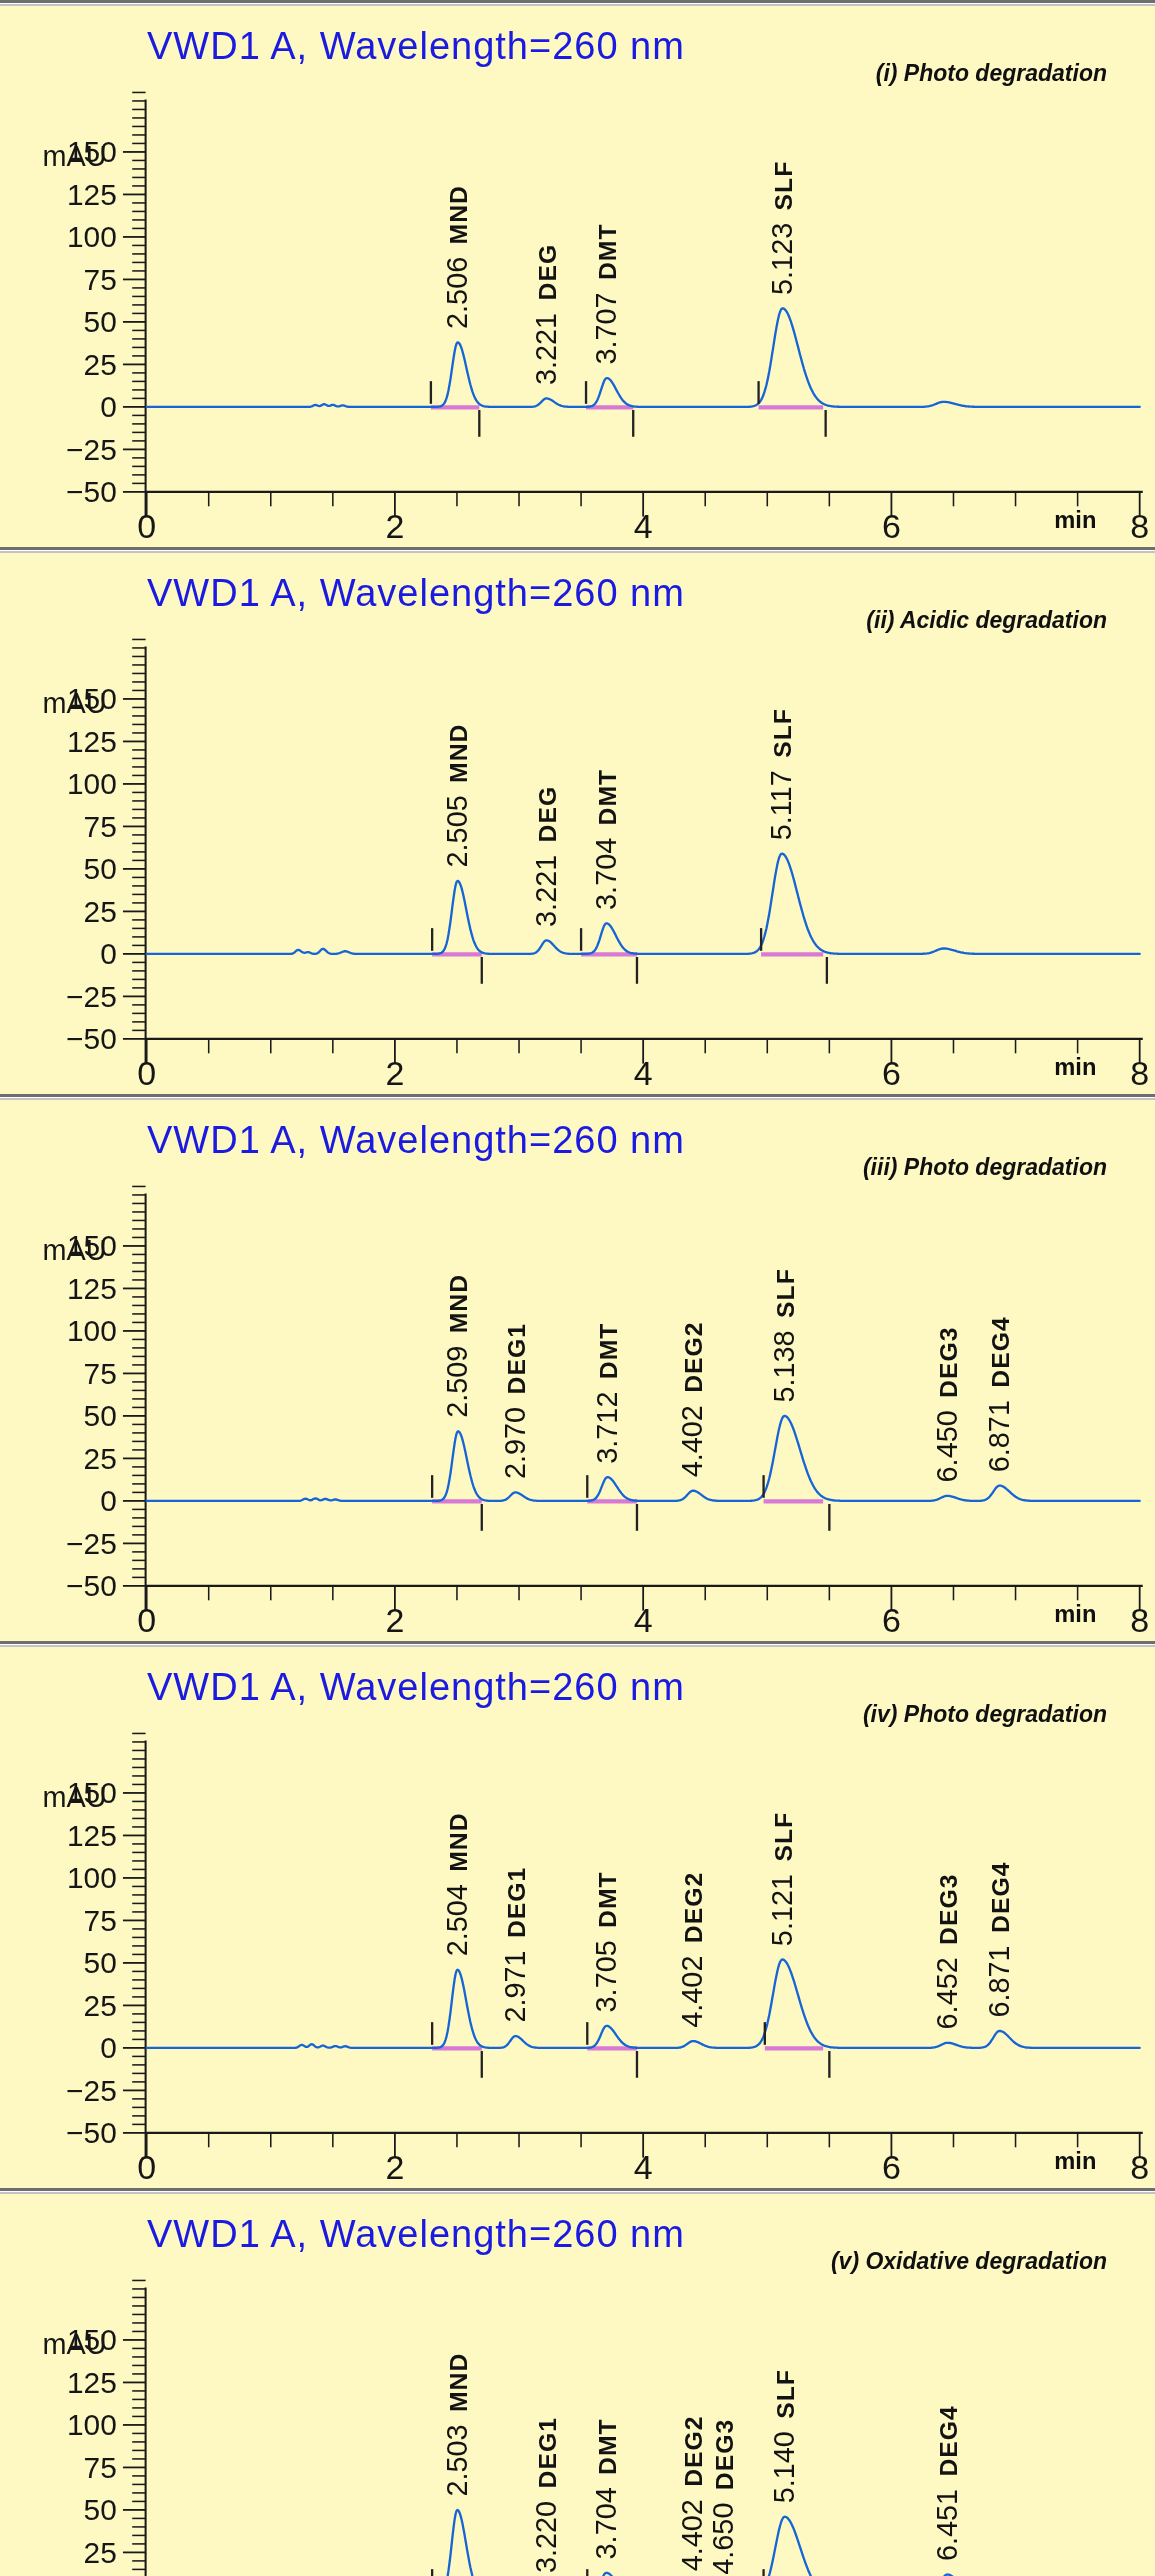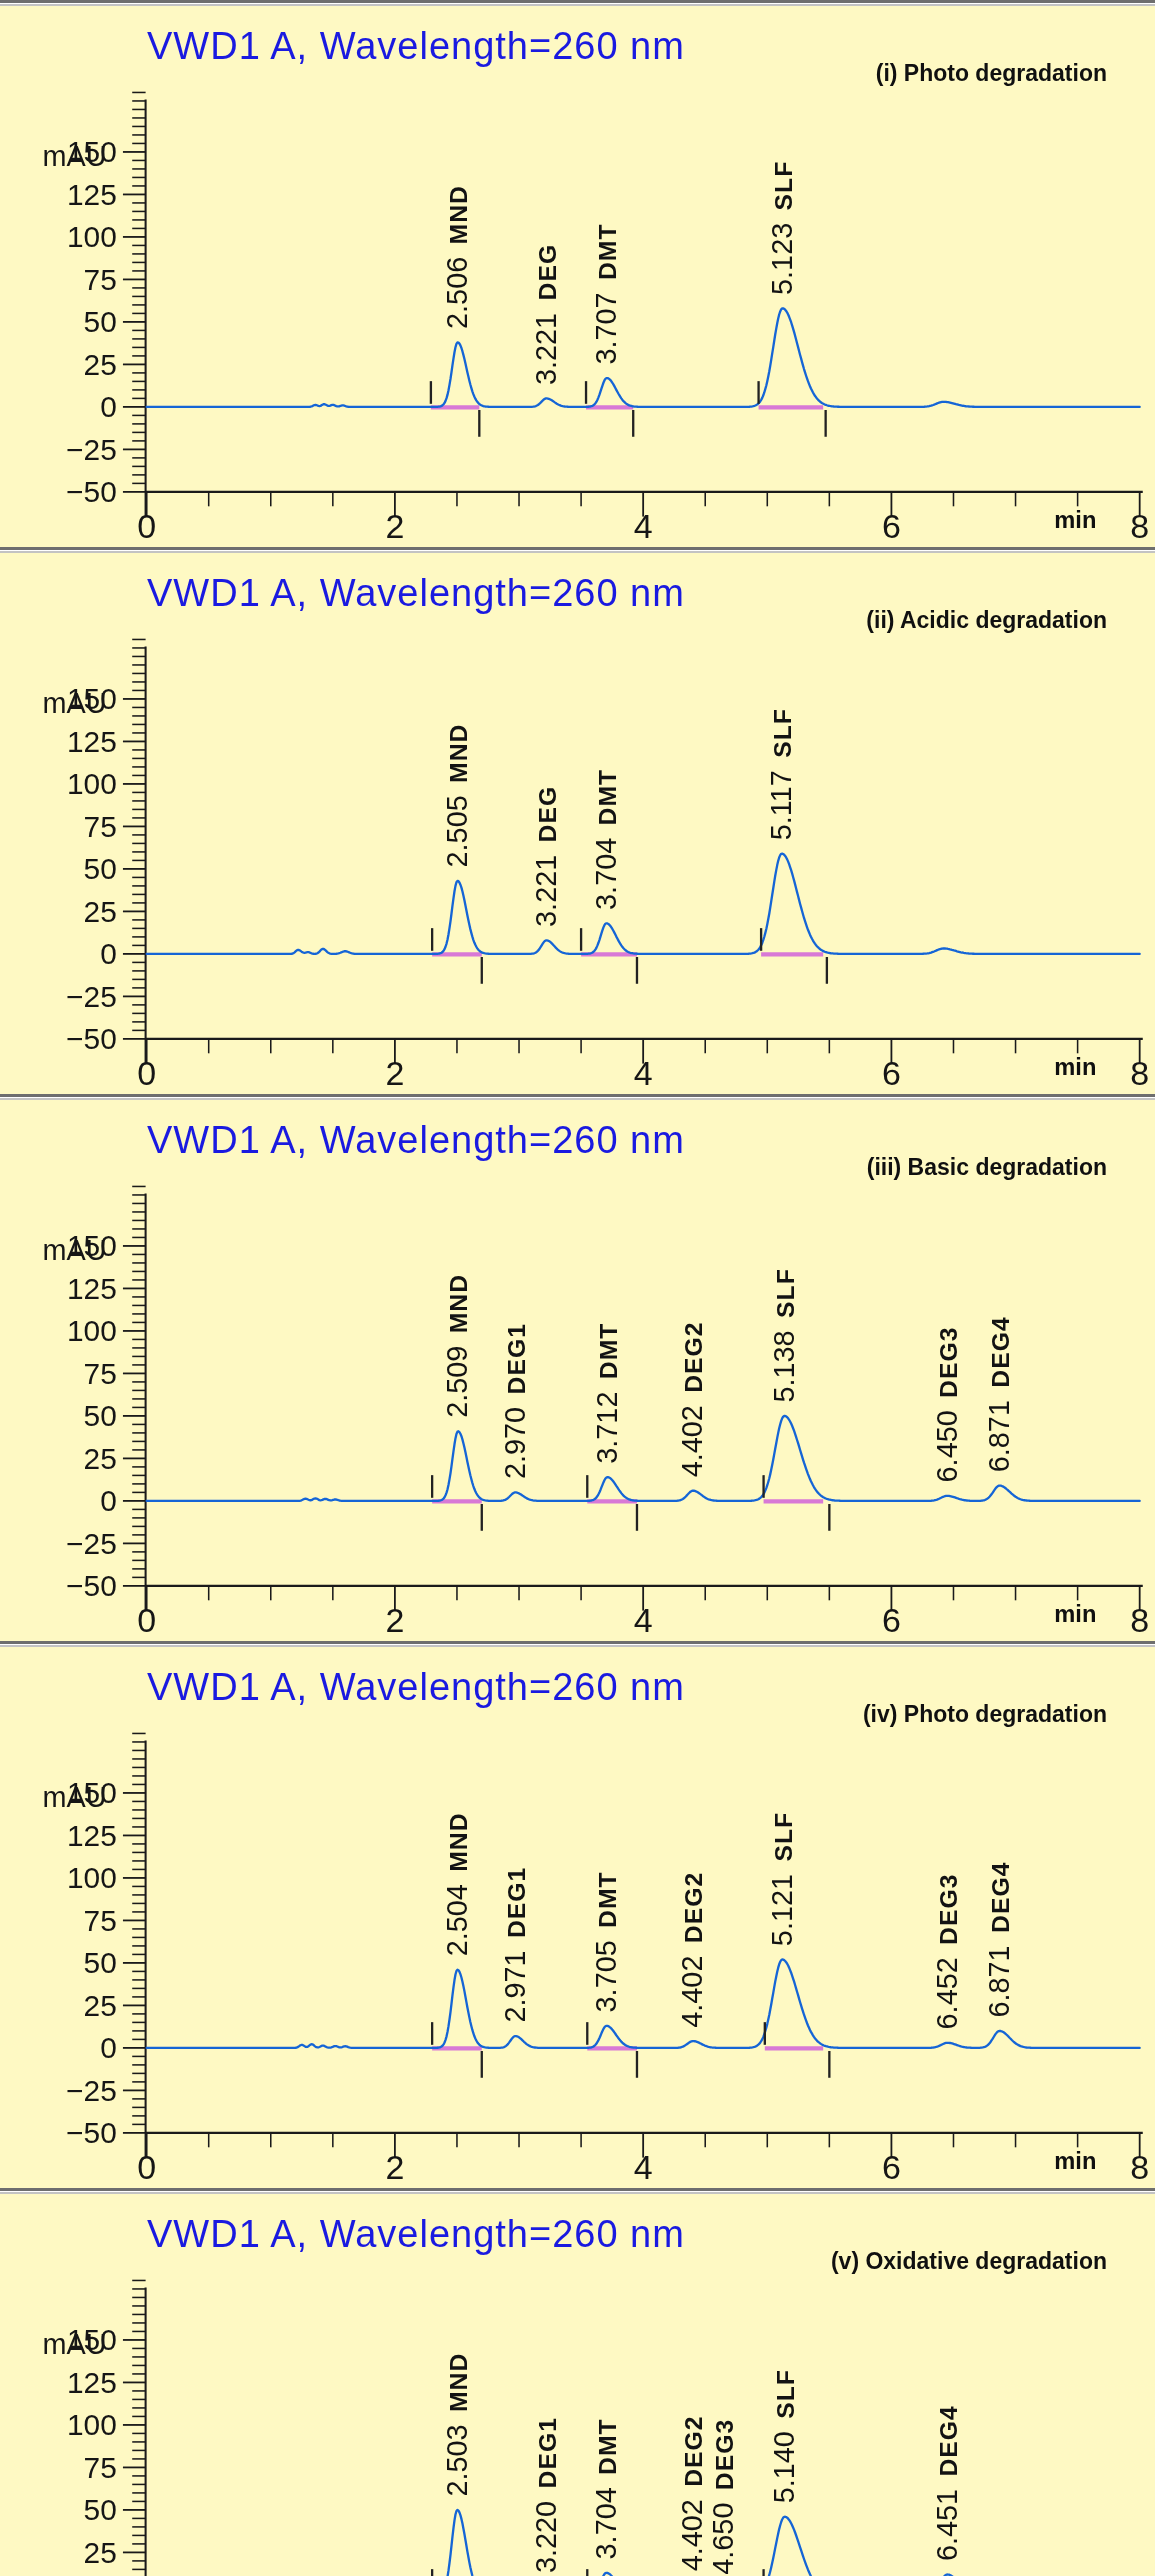--- a/index.html
+++ b/index.html
@@ -4,21 +4,21 @@
 <style>
   html,body{margin:0;padding:0;background:#f4f4f4;}
   body{width:1156px;height:2735px;position:relative;background:#ffffff;
        font-family:"Liberation Sans",sans-serif;overflow:hidden;}
   .panel{position:relative;width:1156px;height:547px;background:#fef9c3;}
   .sep{position:absolute;left:0;top:0;width:100%;height:6.2px;
        background:linear-gradient(to bottom,#6e6e6e 0 2.6px,#ffffff 2.6px 4.1px,#c3c3c3 4.1px 6.2px);}
   .chart-title{position:absolute;left:147px;top:25px;font-size:38px;letter-spacing:1px;
        color:#1a1ae0;white-space:nowrap;}
   .condition{position:absolute;right:49px;top:60px;font-size:23px;font-weight:bold;
-       color:#101010;white-space:nowrap;}
+       color:#101010;white-space:nowrap;font-style:italic;}
   svg.plot{position:absolute;left:0;top:0;width:1156px;height:547px;overflow:visible;}
   .ytick{font-family:"Liberation Sans",sans-serif;font-size:58px;fill:#161616;}
   .xtick{font-family:"Liberation Sans",sans-serif;font-size:66px;fill:#161616;}
   .ylab{font-family:"Liberation Sans",sans-serif;font-size:56px;fill:#161616;}
   .minlab{font-family:"Liberation Sans",sans-serif;font-size:46px;font-weight:bold;fill:#101010;}
   .pklabel{font-family:"Liberation Sans",sans-serif;font-size:56px;fill:#131313;}
   .pkname{font-weight:bold;font-size:48px;letter-spacing:2px;}
 </style>
 </head>
 <body>
@@ -245,21 +245,21 @@
       </g>
       <g transform="translate(1535.2 569.3) rotate(-90)">
         <text class="pklabel"><tspan>5.117</tspan><tspan dx="24" class="pkname">SLF</tspan></text>
       </g>
     </svg>
 </section>
 
 <section class="panel">
   <div class="sep"></div>
   <div class="chart-title">VWD1 A, Wavelength=260 nm</div>
-  <div class="condition">(iii) Basic degradation</div>
+  <div class="condition">(iii) Photo degradation</div>
   <svg class="plot" viewBox="0 0 2243 1062">
       <line x1="282" y1="193" x2="282" y2="1002" stroke="#1a1a1a" stroke-width="4"></line>
       <line x1="282" x2="238" y1="955.0" y2="955.0" stroke="#1a1a1a" stroke-width="3.5"></line>
       <line x1="282" x2="256" y1="938.5" y2="938.5" stroke="#1a1a1a" stroke-width="3"></line>
       <line x1="282" x2="256" y1="922.0" y2="922.0" stroke="#1a1a1a" stroke-width="3"></line>
       <line x1="282" x2="256" y1="905.5" y2="905.5" stroke="#1a1a1a" stroke-width="3"></line>
       <line x1="282" x2="256" y1="889.0" y2="889.0" stroke="#1a1a1a" stroke-width="3"></line>
       <line x1="282" x2="238" y1="872.5" y2="872.5" stroke="#1a1a1a" stroke-width="3.5"></line>
       <line x1="282" x2="256" y1="856.0" y2="856.0" stroke="#1a1a1a" stroke-width="3"></line>
       <line x1="282" x2="256" y1="839.5" y2="839.5" stroke="#1a1a1a" stroke-width="3"></line>

